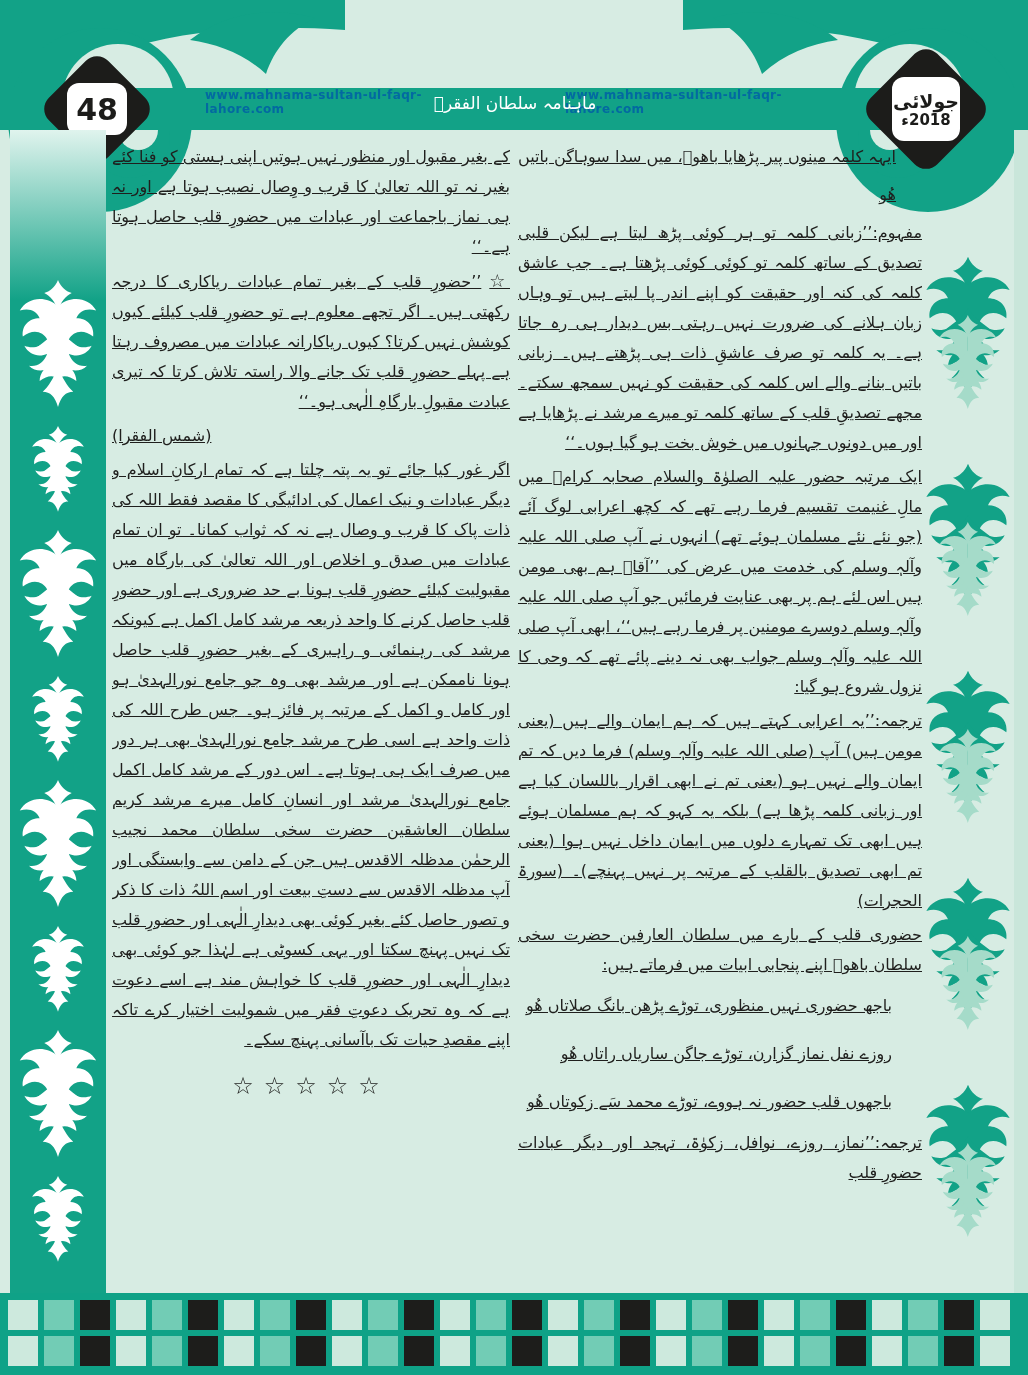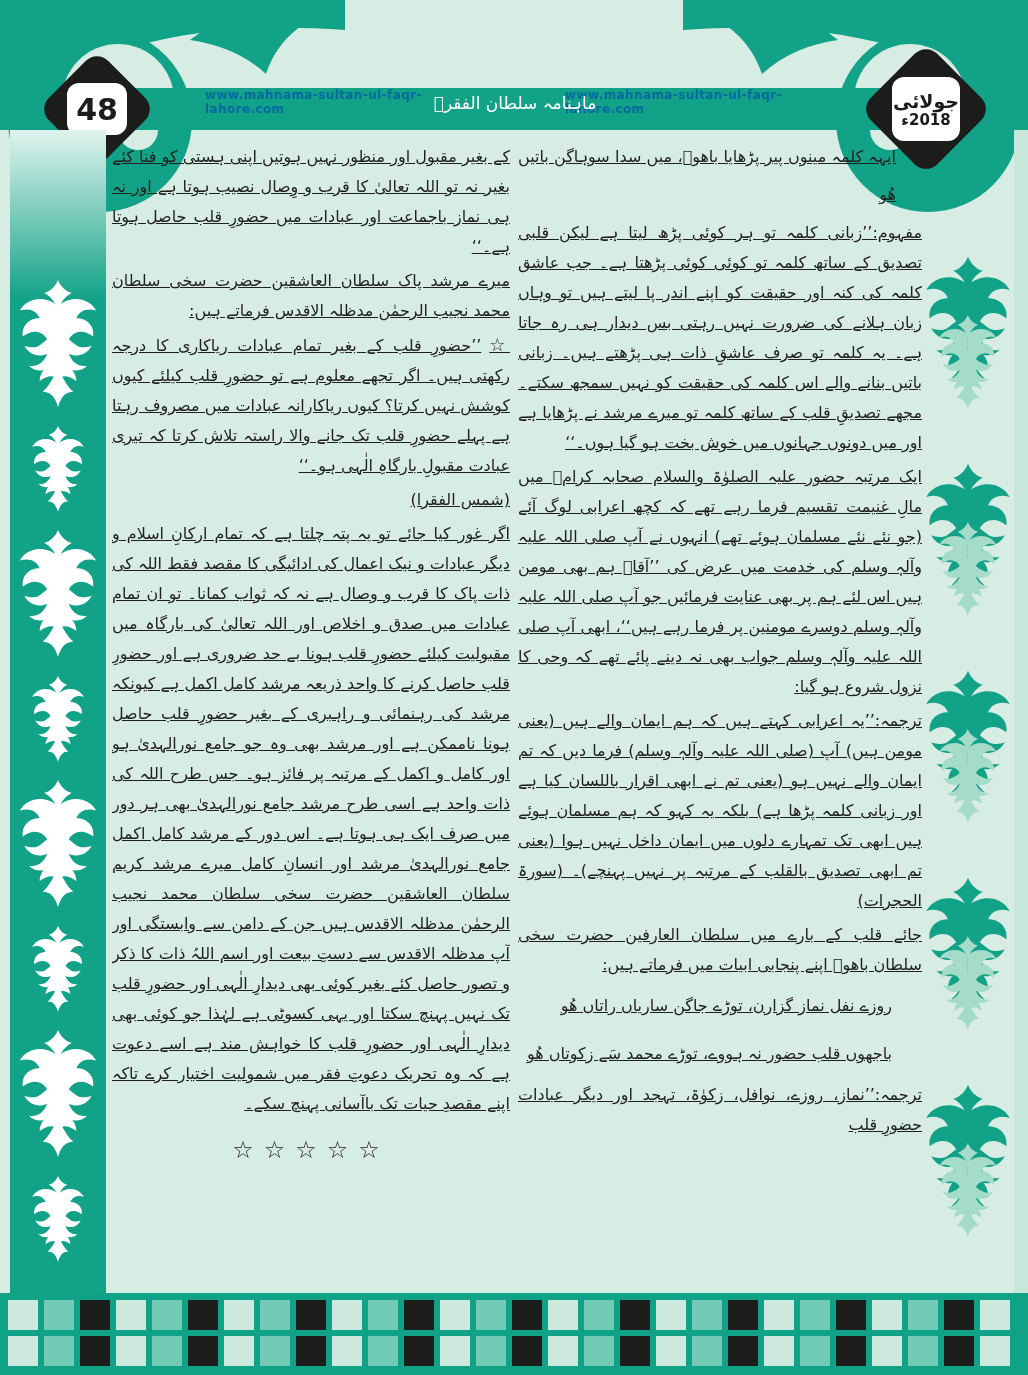--- a/index.html
+++ b/index.html
@@ -68,21 +68,21 @@
   
   .col{
     position:absolute; direction:rtl; color:#1f1f1d; overflow:hidden;
     font-size:16px; line-height:30px; text-align:justify;
   }
   .col p{margin:0 0 4px 0;text-decoration:underline;}
   .col-right{left:518px; top:138px; width:404px; height:1150px;}
   .col-left{left:112px; top:142px; width:398px; height:1148px;}
   .opening-verse{padding-right:26px; line-height:38px;}
   .verse{padding-right:30px; line-height:44px; margin:0;}
-  .attrib{text-align:right; direction:rtl; margin-top:2px;}
+  .attrib{text-align:left; direction:rtl; margin-top:2px;}
   .quote-star{font-size:18px; padding-left:8px;}
   .stars-row{
     text-align:center; direction:ltr; font-size:24px; letter-spacing:10px;
     margin-top:16px; color:#1f1f1d;
   }
 </style>
 </head>
 <body>
 
 <div class="page">
@@ -190,29 +190,29 @@
        <use href="#dmk" fill="#12a287"></use>
        <use href="#dmk" fill="#a5dbc9" transform="translate(19,78) scale(0.68)"></use>
      </svg>
     </div>
 
   <div class="col col-right">
     <p class="opening-verse">ایہہ کلمہ مینوں پیر پڑھایا باھوؒ، میں سدا سوہاگن باتیں ھُو</p>
     <p>مفہوم:’’زبانی کلمہ تو ہر کوئی پڑھ لیتا ہے لیکن قلبی تصدیق کے ساتھ کلمہ تو کوئی کوئی پڑھتا ہے۔ جب عاشق کلمہ کی کنہ اور حقیقت کو اپنے اندر پا لیتے ہیں تو وہاں زبان ہلانے کی ضرورت نہیں رہتی بس دیدار ہی رہ جاتا ہے۔ یہ کلمہ تو صرف عاشقِ ذات ہی پڑھتے ہیں۔ زبانی باتیں بنانے والے اس کلمہ کی حقیقت کو نہیں سمجھ سکتے۔ مجھے تصدیقِ قلب کے ساتھ کلمہ تو میرے مرشد نے پڑھایا ہے اور میں دونوں جہانوں میں خوش بخت ہو گیا ہوں۔‘‘</p>
     <p>ایک مرتبہ حضور علیہ الصلوٰۃ والسلام صحابہ کرامؓ میں مالِ غنیمت تقسیم فرما رہے تھے کہ کچھ اعرابی لوگ آئے (جو نئے نئے مسلمان ہوئے تھے) انہوں نے آپ صلی اللہ علیہ وآلہٖ وسلم کی خدمت میں عرض کی ’’آقاؐ ہم بھی مومن ہیں اس لئے ہم پر بھی عنایت فرمائیں جو آپ صلی اللہ علیہ وآلہٖ وسلم دوسرے مومنین پر فرما رہے ہیں‘‘، ابھی آپ صلی اللہ علیہ وآلہٖ وسلم جواب بھی نہ دینے پائے تھے کہ وحی کا نزول شروع ہو گیا:</p>
     <p>ترجمہ:’’یہ اعرابی کہتے ہیں کہ ہم ایمان والے ہیں (یعنی مومن ہیں) آپ (صلی اللہ علیہ وآلہٖ وسلم) فرما دیں کہ تم ایمان والے نہیں ہو (یعنی تم نے ابھی اقرار باللسان کیا ہے اور زبانی کلمہ پڑھا ہے) بلکہ یہ کہو کہ ہم مسلمان ہوئے ہیں ابھی تک تمہارے دلوں میں ایمان داخل نہیں ہوا (یعنی تم ابھی تصدیق بالقلب کے مرتبہ پر نہیں پہنچے)۔ (سورۃ الحجرات)</p>
-    <p>جائے قلب کے بارے میں سلطان العارفین حضرت سخی سلطان باھوؒ اپنے پنجابی ابیات میں فرماتے ہیں:</p>
+    <p>حضوری قلب کے بارے میں سلطان العارفین حضرت سخی سلطان باھوؒ اپنے پنجابی ابیات میں فرماتے ہیں:</p>
+    <p class="verse">باجھ حضوری نہیں منظوری، توڑے پڑھن بانگ صلاتاں ھُو</p>
     <p class="verse">روزے نفل نماز گزارن، توڑے جاگن ساریاں راتاں ھُو</p>
     <p class="verse">باجھوں قلب حضور نہ ہووے، توڑے محمد سَے زکوتاں ھُو</p>
     <p>ترجمہ:’’نماز، روزے، نوافل، زکوٰۃ، تہجد اور دیگر عبادات حضورِ قلب</p>
   </div>
 
   <div class="col col-left">
     <p>کے بغیر مقبول اور منظور نہیں ہوتیں اپنی ہستی کو فنا کئے بغیر نہ تو اللہ تعالیٰ کا قرب و وِصال نصیب ہوتا ہے اور نہ ہی نماز باجماعت اور عبادات میں حضورِ قلب حاصل ہوتا ہے۔‘‘</p>
-    <p>میرے مرشد پاک سلطان العاشقین حضرت سخی سلطان محمد نجیب الرحمٰن مدظلہ الاقدس فرماتے ہیں:</p>
     <p>
       <span class="quote-star">☆</span><span>’’حضورِ قلب کے بغیر تمام عبادات ریاکاری کا درجہ رکھتی ہیں۔ اگر تجھے معلوم ہے تو حضورِ قلب کیلئے کیوں کوشش نہیں کرتا؟ کیوں ریاکارانہ عبادات میں مصروف رہتا ہے پہلے حضورِ قلب تک جانے والا راستہ تلاش کرتا کہ تیری عبادت مقبولِ بارگاہِ الٰہی ہو۔‘‘</span>
     </p>
     <p class="attrib">(شمس الفقرا)</p>
     <p>اگر غور کیا جائے تو یہ پتہ چلتا ہے کہ تمام ارکانِ اسلام و دیگر عبادات و نیک اعمال کی ادائیگی کا مقصد فقط اللہ کی ذات پاک کا قرب و وصال ہے نہ کہ ثواب کمانا۔ تو ان تمام عبادات میں صدق و اخلاص اور اللہ تعالیٰ کی بارگاہ میں مقبولیت کیلئے حضورِ قلب ہونا بے حد ضروری ہے اور حضورِ قلب حاصل کرنے کا واحد ذریعہ مرشد کامل اکمل ہے کیونکہ مرشد کی رہنمائی و راہبری کے بغیر حضورِ قلب حاصل ہونا ناممکن ہے اور مرشد بھی وہ جو جامع نورالہدیٰ ہو اور کامل و اکمل کے مرتبہ پر فائز ہو۔ جس طرح اللہ کی ذات واحد ہے اسی طرح مرشد جامع نورالہدیٰ بھی ہر دور میں صرف ایک ہی ہوتا ہے۔ اس دور کے مرشد کامل اکمل جامع نورالہدیٰ مرشد اور انسانِ کامل میرے مرشد کریم سلطان العاشقین حضرت سخی سلطان محمد نجیب الرحمٰن مدظلہ الاقدس ہیں جن کے دامن سے وابستگی اور آپ مدظلہ الاقدس سے دستِ بیعت اور اسم اللہُ ذات کا ذکر و تصور حاصل کئے بغیر کوئی بھی دیدارِ الٰہی اور حضورِ قلب تک نہیں پہنچ سکتا اور یہی کسوٹی ہے لہٰذا جو کوئی بھی دیدارِ الٰہی اور حضورِ قلب کا خواہش مند ہے اسے دعوت ہے کہ وہ تحریک دعوتِ فقر میں شمولیت اختیار کرے تاکہ اپنے مقصدِ حیات تک باآسانی پہنچ سکے۔</p>
     <div class="stars-row">☆☆☆☆☆</div>
   </div>
 
   <div class="checker">
     <div class="rows">

